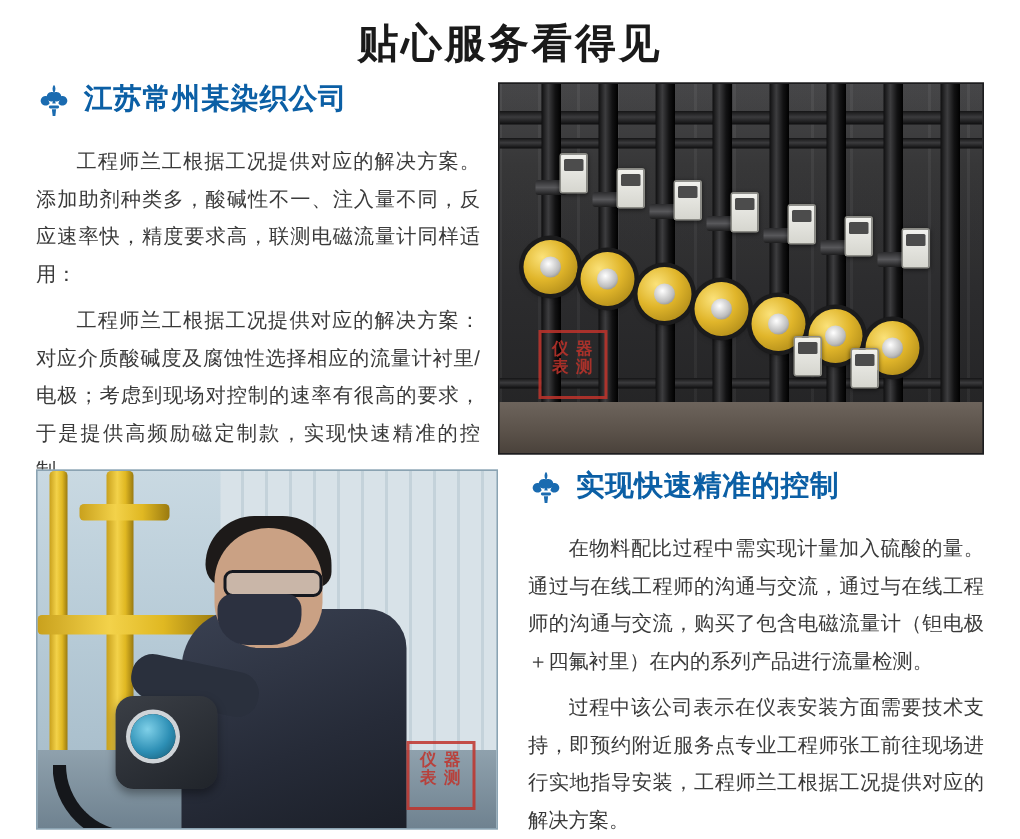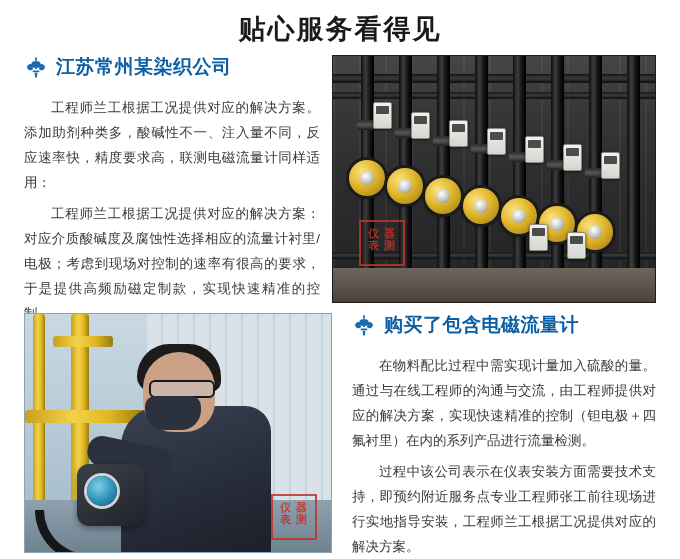--- a/index.html
+++ b/index.html
@@ -429,21 +429,21 @@
       <div class="heading-row">
         <span class="fleur">
           <svg viewBox="0 0 24 24" width="24" height="24" aria-hidden="true">
             <path d="M12 1.5c1.2 1.6 1.3 3.4.3 5.1 1.6-.6 3.2-.1 4.1 1.3.9 1.5.5 3.3-.9 4.3-.8.6-1.9.7-2.8.3l.5 1.5h-2.4l.5-1.5c-.9.4-2 .3-2.8-.3-1.4-1-1.8-2.8-.9-4.3.9-1.4 2.5-1.9 4.1-1.3-1-1.7-.9-3.5.3-5.1z" fill="#1a6bb0"></path>
             <path d="M7.3 9.1c-1.9-.5-3.7.6-4.1 2.4-.4 1.8.8 3.5 2.7 3.8 1.3.2 2.6-.4 3.2-1.5L7.3 9.1z" fill="#1a6bb0"></path>
             <path d="M16.7 9.1c1.9-.5 3.7.6 4.1 2.4.4 1.8-.8 3.5-2.7 3.8-1.3.2-2.6-.4-3.2-1.5l1.8-4.7z" fill="#1a6bb0"></path>
             <rect x="8.6" y="15.4" width="6.8" height="1.9" rx=".9" fill="#1a6bb0"></rect>
             <path d="M10.6 17.8h2.8l-.5 4.6h-1.8z" fill="#1a6bb0"></path>
           </svg>
         </span>
-        <span class="heading-text">购买了包含电磁流量计</span>
+        <span class="heading-text">实现快速精准的控制</span>
       </div>
-      <p class="para">在物料配比过程中需实现计量加入硫酸的量。通过与在线工程师的沟通与交流，由工程师提供对应的解决方案，实现快速精准的控制（钽电极＋四氟衬里）在内的系列产品进行流量检测。</p>
+      <p class="para">在物料配比过程中需实现计量加入硫酸的量。通过与在线工程师的沟通与交流，通过与在线工程师的沟通与交流，购买了包含电磁流量计（钽电极＋四氟衬里）在内的系列产品进行流量检测。</p>
       <p class="para">过程中该公司表示在仪表安装方面需要技术支持，即预约附近服务点专业工程师张工前往现场进行实地指导安装，工程师兰工根据工况提供对应的解决方案。</p>
     </div>
 
   </div>
 
 </div>
 
 </body></html>

